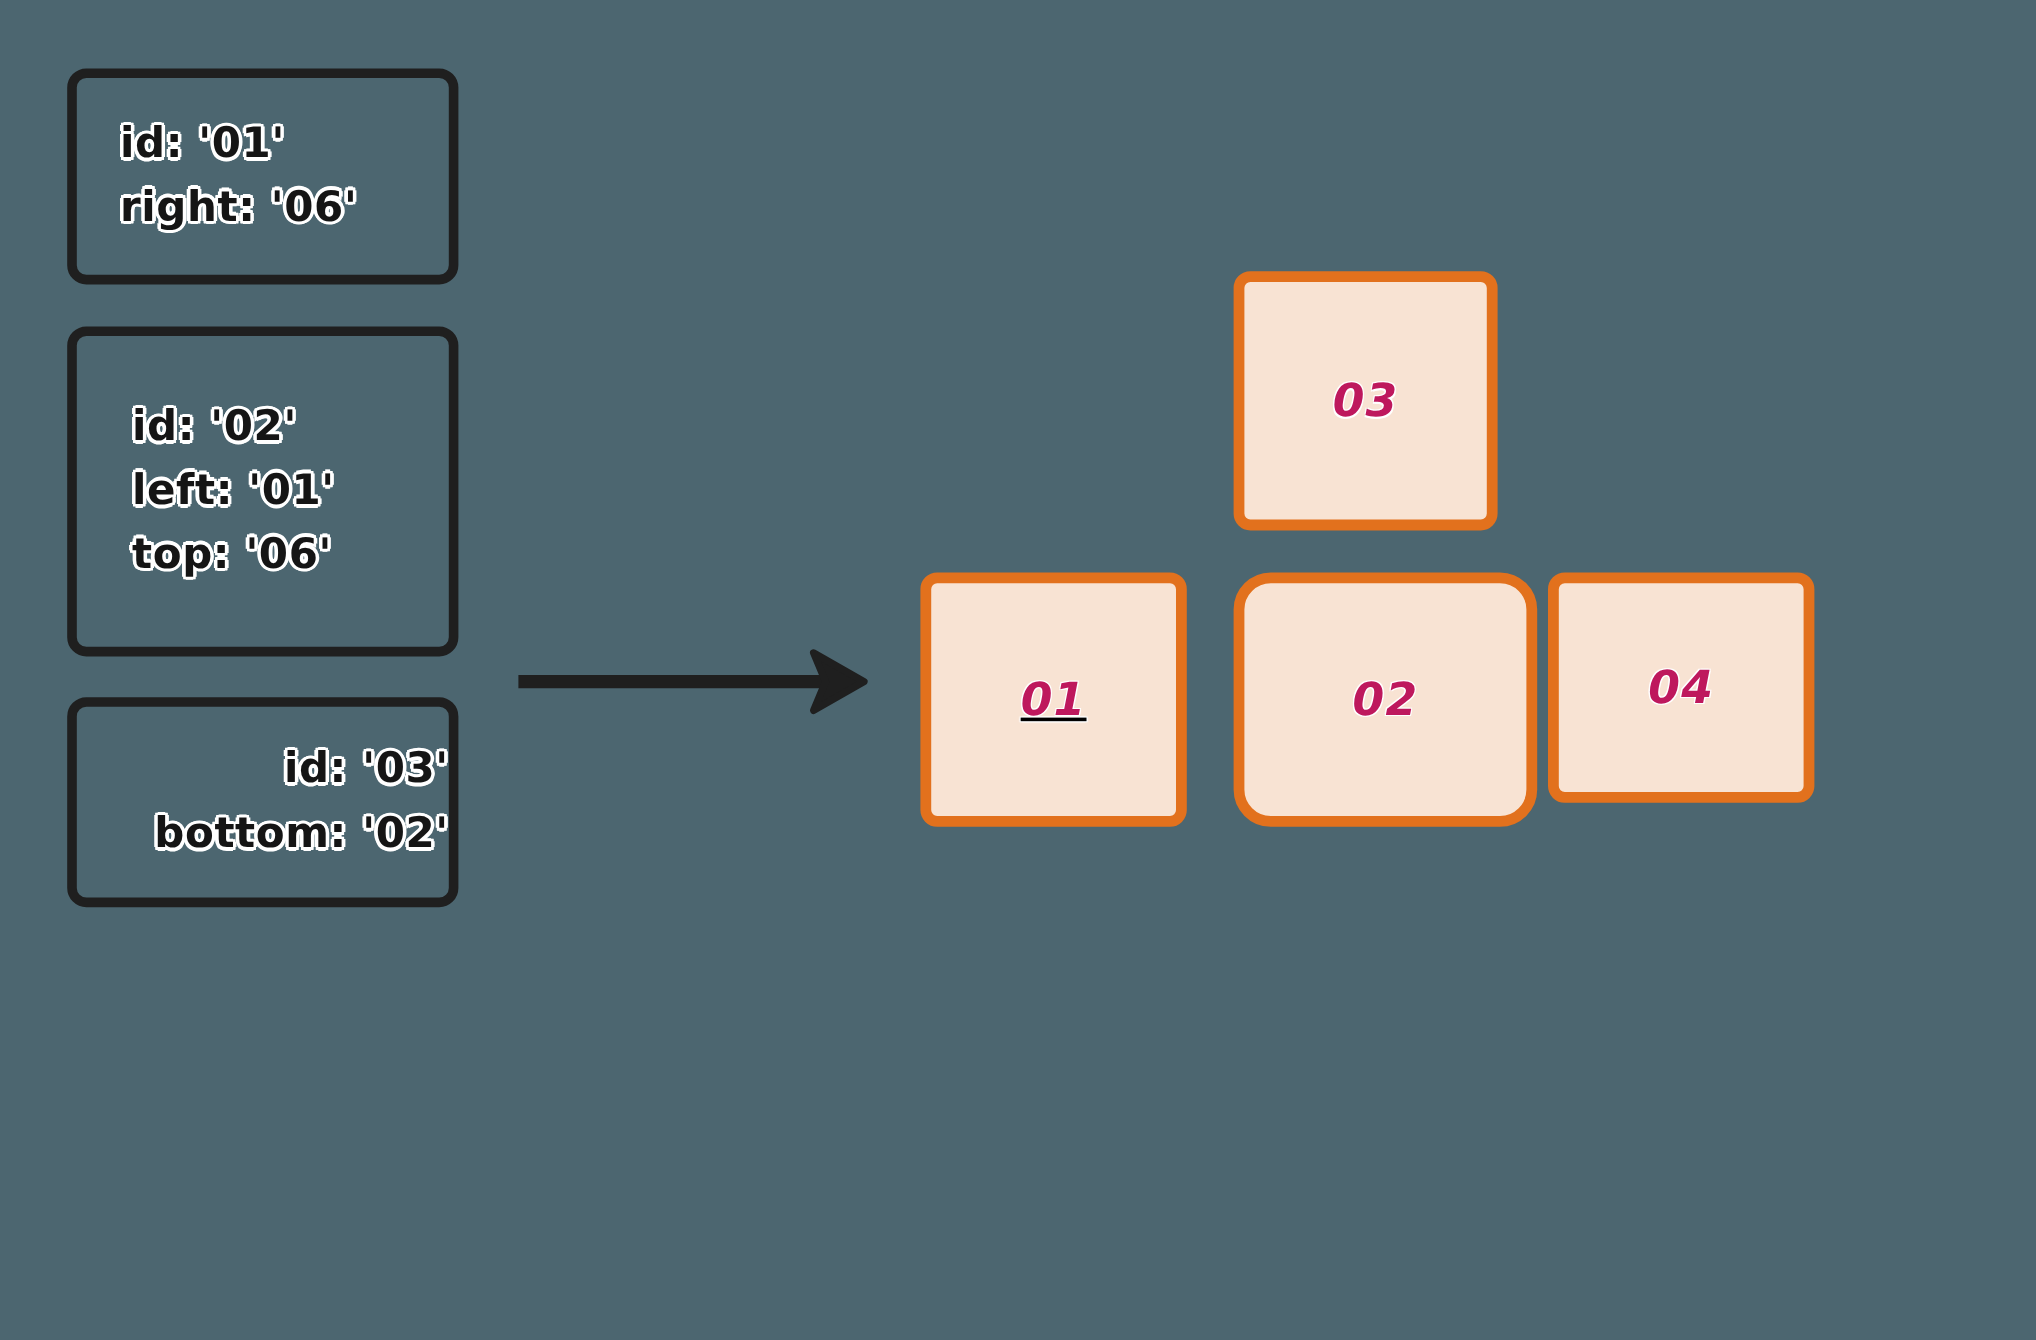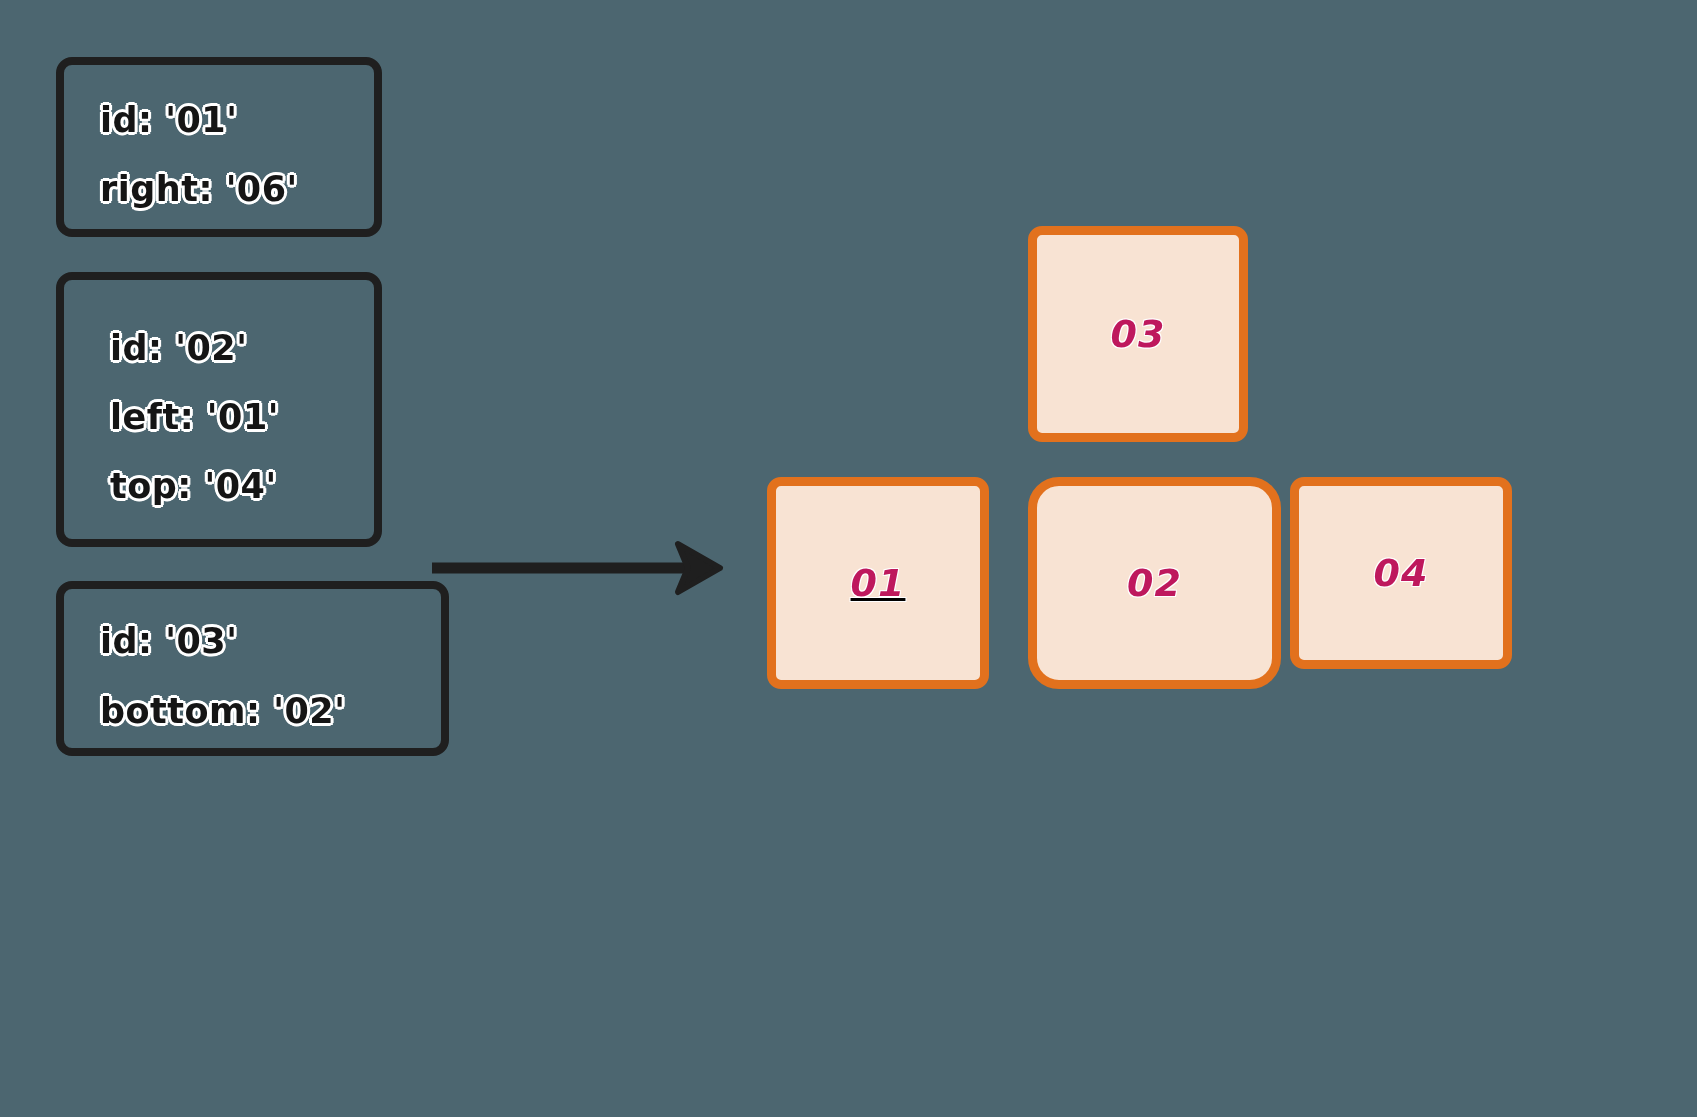--- a/index.html
+++ b/index.html
@@ -42,26 +42,25 @@
     color: #151515;
     letter-spacing: 0.5px;
     white-space: pre;
     -webkit-text-stroke: 4px #FFFFFF;
     paint-order: stroke fill;
     text-shadow:
       -2px -2px 0 #fff,  2px -2px 0 #fff,
       -2px  2px 0 #fff,  2px  2px 0 #fff,
       -3px  0   0 #fff,  3px  0   0 #fff,
        0   -3px 0 #fff,  0    3px 0 #fff;
-    margin-top: 16px;
   }
 
   #card-01 { left: 56px;  top: 57px;  width: 326px; height: 180px; }
   #card-02 { left: 56px;  top: 272px; width: 326px; height: 275px; padding-left: 46px; }
-  #card-03 { left: 56px;  top: 581px; width: 393px; height: 175px; }
+  #card-03 { left: 56px;  top: 581px; width: 326px; height: 175px; text-align: right; }
   #card-04 { left: 56px;  top: 795px; width: 326px; height: 172px; }
 
   
   #arrow-svg {
     position: absolute;
     left: 420px;
     top: 520px;
     width: 320px;
     height: 100px;
   }
@@ -100,21 +99,21 @@
 <div id="canvas">
 
   <div class="spec-card" id="card-01">
     <div class="spec-line">id: '01'</div>
     <div class="spec-line">right: '06'</div>
   </div>
 
   <div class="spec-card" id="card-02">
     <div class="spec-line">id: '02'</div>
     <div class="spec-line">left: '01'</div>
-    <div class="spec-line">top: '04'</div>
+    <div class="spec-line">top: '06'</div>
   </div>
 
   <div class="spec-card" id="card-03">
     <div class="spec-line">id: '03'</div>
     <div class="spec-line">bottom: '02'</div>
   </div>
 
 
   <svg id="arrow-svg" viewBox="0 0 320 100">
     <line x1="12" y1="48" x2="276" y2="48" stroke="#1F1F1F" stroke-width="11" stroke-linecap="butt"></line>

